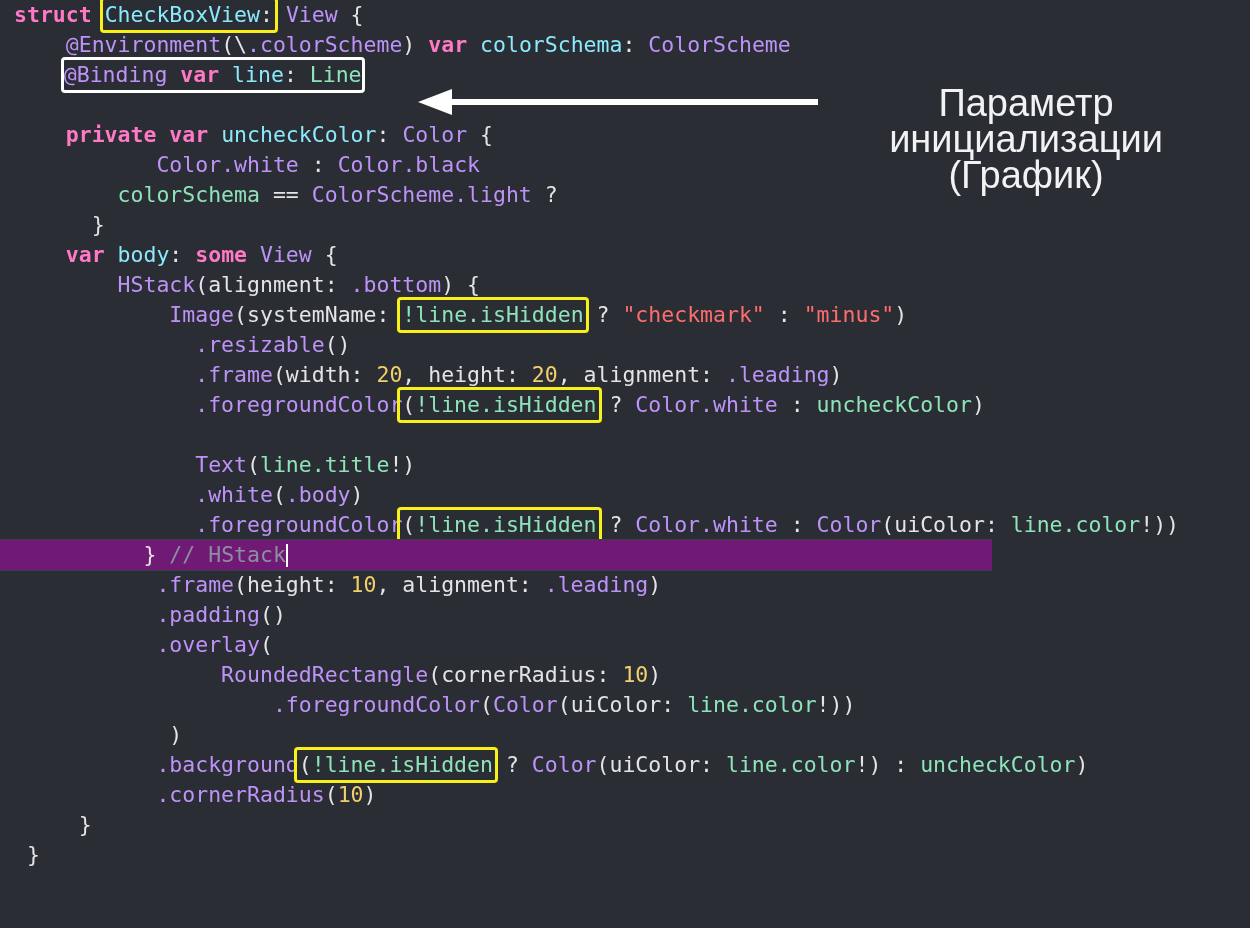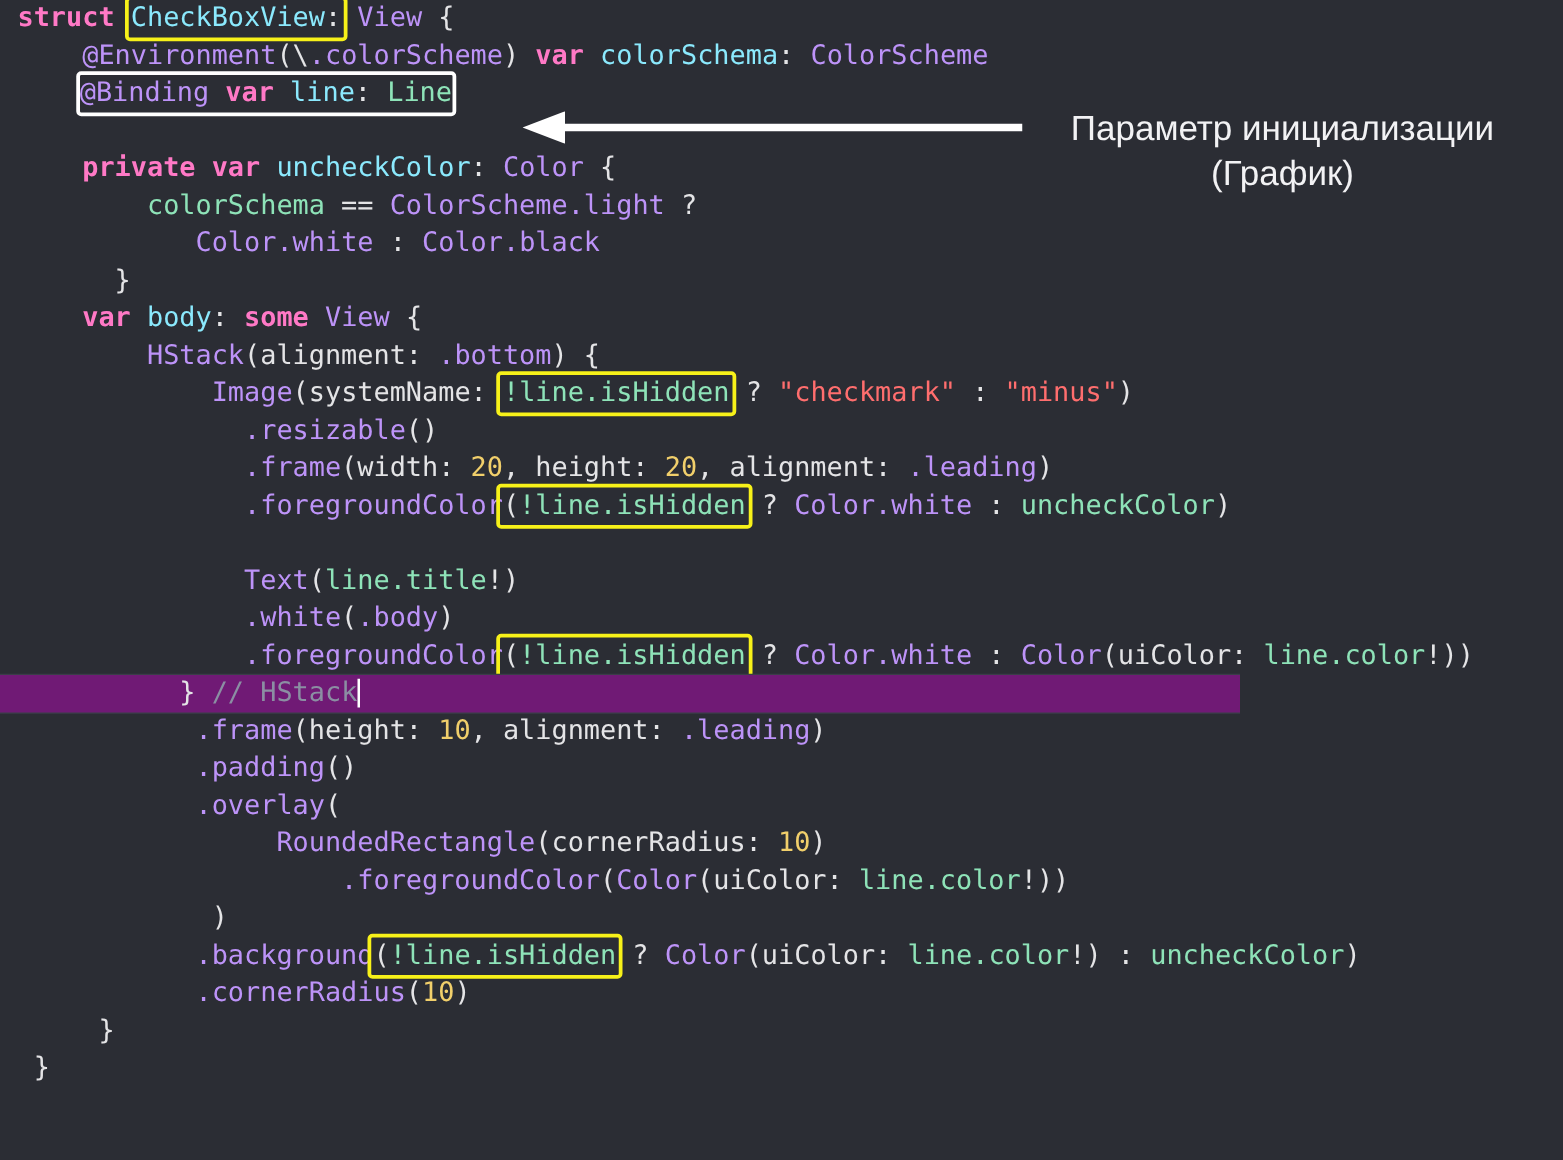--- a/index.html
+++ b/index.html
@@ -66,21 +66,21 @@
     vertical-align:-5px;
     margin-left:0px;
   }
   
   #annotation{
     position:absolute;
     left:826px;top:85px;
     width:400px;
     color:#f2f2f4;
     font-family:"Liberation Sans","DejaVu Sans",sans-serif;
-    font-size:28px;
+    font-size:38px;
     line-height:36px;
     text-align:center;
     white-space:pre-line;
   }
   #arrow{
     position:absolute;
     left:418px;top:89px;
     width:400px;height:26px;
   }
 </style>
@@ -92,23 +92,23 @@
   <div class="line"><span class="kw">struct</span><span class="plain"> </span><span class="hl hl-yellow"><span class="ident">CheckBoxView</span><span class="plain">:</span></span><span class="plain"> </span><span class="type">View</span><span class="plain"> </span><span class="plain">{</span></div>
 
   <div class="line"><span class="plain">    </span><span class="attr">@Environment</span><span class="plain">(\</span><span class="prop">.colorScheme</span><span class="plain">)</span><span class="plain"> </span><span class="kw">var</span><span class="plain"> </span><span class="ident">colorSchema</span><span class="plain">:</span><span class="plain"> </span><span class="type">ColorScheme</span></div>
 
   <div class="line"><span class="plain">    </span><span class="hl hl-white"><span class="attr">@Binding</span><span class="plain"> </span><span class="kw">var</span><span class="plain"> </span><span class="ident">line</span><span class="plain">:</span><span class="plain"> </span><span class="var">Line</span></span></div>
 
   <div class="line">&nbsp;</div>
 
   <div class="line"><span class="plain">    </span><span class="kw">private</span><span class="plain"> </span><span class="kw">var</span><span class="plain"> </span><span class="ident">uncheckColor</span><span class="plain">: </span><span class="type">Color</span><span class="plain"> {</span></div>
 
+  <div class="line"><span class="plain">           </span><span class="type">Color</span><span class="prop">.white</span><span class="plain"> : </span><span class="type">Color</span><span class="prop">.black</span></div>
+
   <div class="line"><span class="plain">        </span><span class="var">colorSchema</span><span class="plain"> == </span><span class="type">ColorScheme</span><span class="prop">.light</span><span class="plain"> ?</span></div>
-
-  <div class="line"><span class="plain">           </span><span class="type">Color</span><span class="prop">.white</span><span class="plain"> : </span><span class="type">Color</span><span class="prop">.black</span></div>
 
   <div class="line"><span class="plain">      </span><span class="plain">}</span></div>
 
   <div class="line"><span class="plain">    </span><span class="kw">var</span><span class="plain"> </span><span class="ident">body</span><span class="plain">: </span><span class="kw">some</span><span class="plain"> </span><span class="type">View</span><span class="plain"> {</span></div>
 
   <div class="line"><span class="plain">        </span><span class="type">HStack</span><span class="plain">(alignment: </span><span class="prop">.bottom</span><span class="plain">) {</span></div>
 
   <div class="line"><span class="plain">            </span><span class="type">Image</span><span class="plain">(systemName: </span><span class="hl hl-yellow"><span class="var">!line.isHidden</span></span><span class="plain"> ? </span><span class="str">"checkmark"</span><span class="plain"> : </span><span class="str">"minus"</span><span class="plain">)</span></div>
 
   <div class="line"><span class="plain">              </span><span class="prop">.resizable</span><span class="plain">()</span></div>

